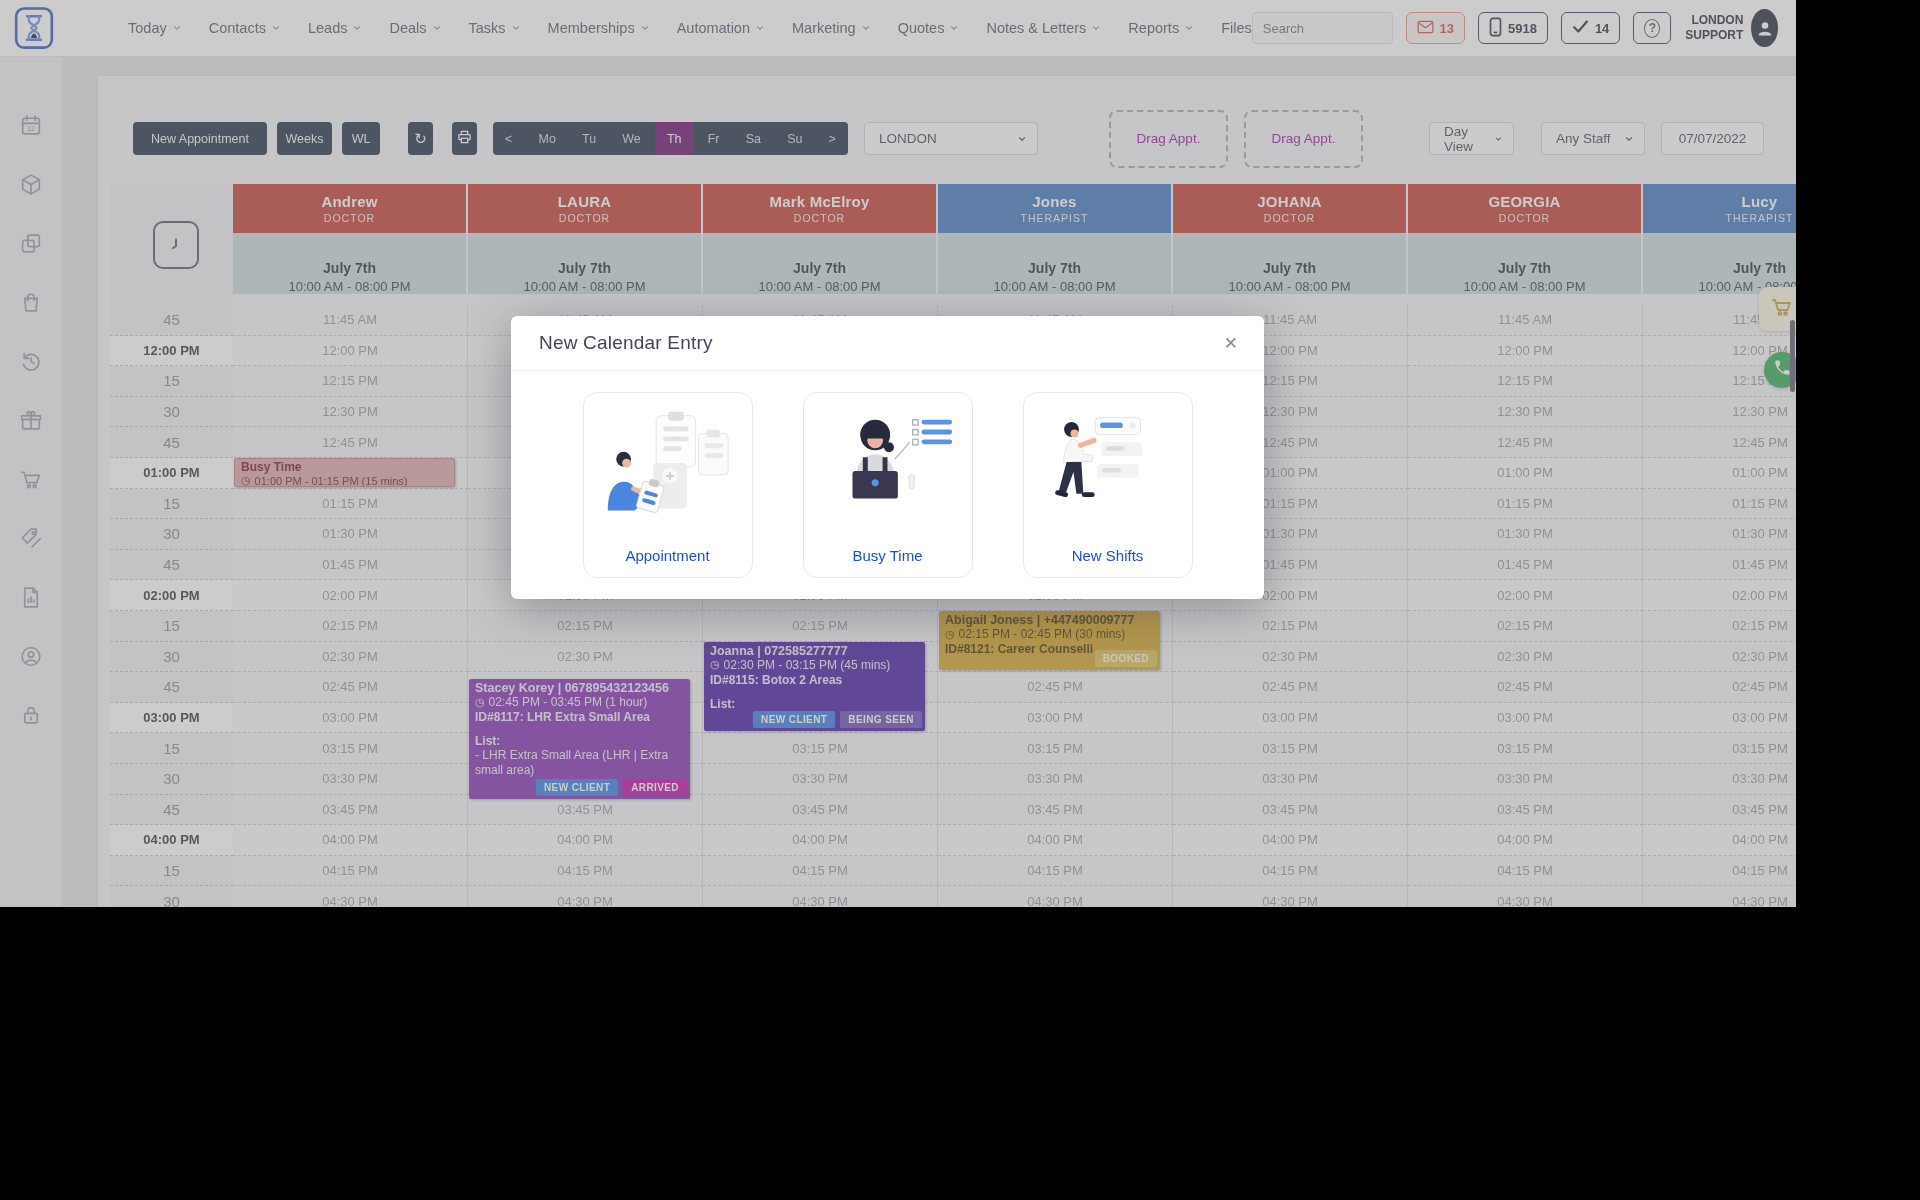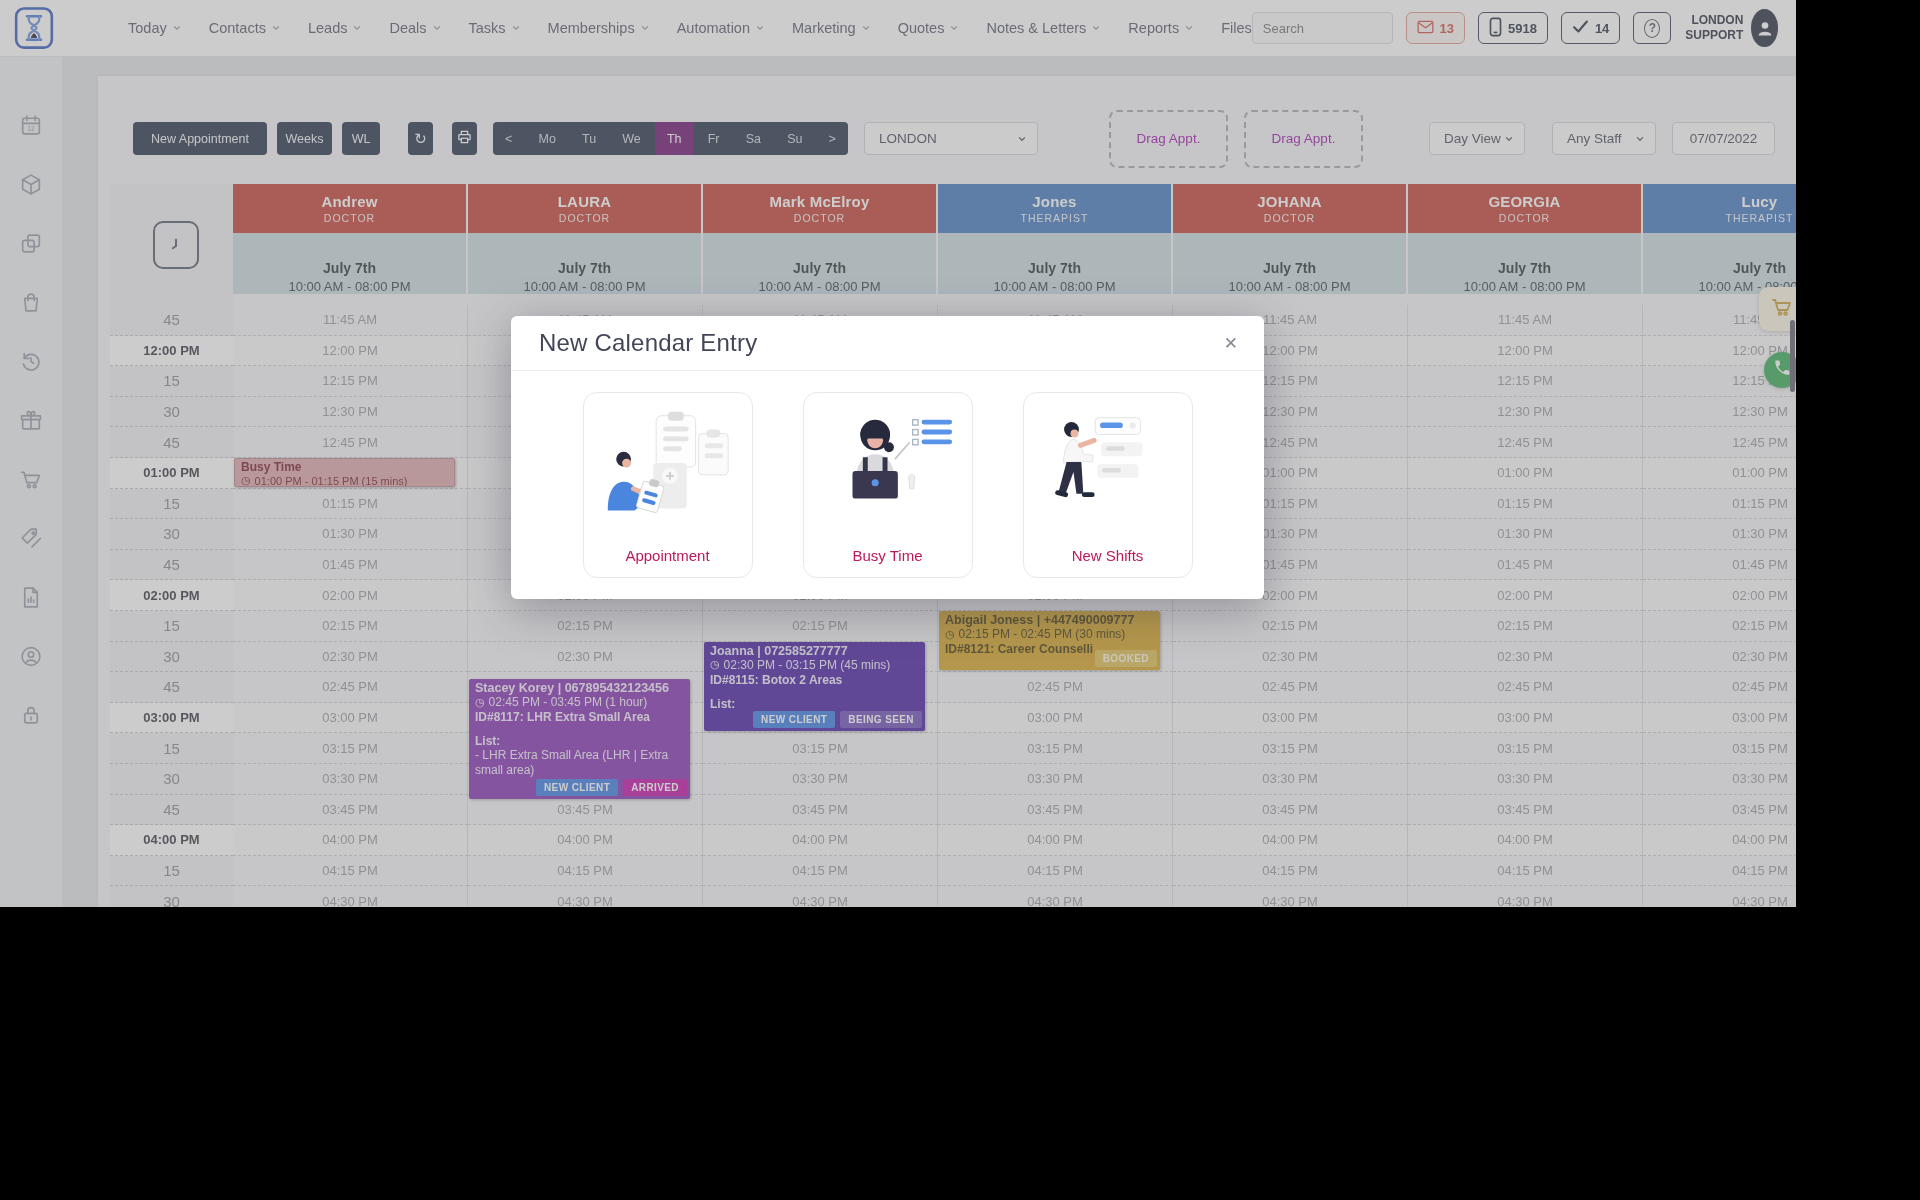--- a/index.html
+++ b/index.html
@@ -79,27 +79,27 @@
 
   
   .float-cart { position:absolute; left:1759px; top:287px; width:46px; height:44px; background:#fcf6e3; border-radius:9px; box-shadow:0 1px 4px rgba(0,0,0,.18); display:flex; align-items:center; justify-content:center; color:#c9a23b; z-index:30; cursor:pointer; }
   .float-phone { position:absolute; left:1764px; top:352px; width:36px; height:36px; background:#3fae5c; border-radius:50%; box-shadow:0 1px 4px rgba(0,0,0,.2); display:flex; align-items:center; justify-content:center; color:#fff; z-index:30; cursor:pointer; }
   .scroll-thumb { position:absolute; right:1px; top:320px; width:5px; height:72px; background:#6f6f78; border-radius:3px; z-index:95; }
 
   
   .dim { position:absolute; inset:0; background:rgba(128,128,128,.4); z-index:90; }
   .modal { position:absolute; left:511px; top:316px; width:753px; height:283px; background:#fff; border-radius:6px; box-shadow:0 10px 46px rgba(40,40,60,.35); z-index:100; }
   .modal-h { height:55px; display:flex; align-items:center; justify-content:space-between; padding:0 26px 0 28px; border-bottom:1px solid #ececf1; }
-  .modal-title { font-size:24px; color:#434659; letter-spacing:.2px; }
+  .modal-title { font-size:19px; color:#434659; letter-spacing:.2px; }
   .modal-x { font-size:17px; color:#8a8a95; cursor:pointer; line-height:1; }
   .modal-b { display:flex; justify-content:center; gap:50px; padding-top:21px; }
   .opt-card { width:170px; height:186px; border:1px solid #e7e7ee; border-radius:14px; position:relative; cursor:pointer; background:#fff; display:flex; flex-direction:column; align-items:center; justify-content:flex-end; padding-bottom:13px; }
   .opt-card .ill { position:absolute; top:10px; left:10px; right:10px; height:130px; }
   .opt-card .ill svg { width:100%; height:100%; }
-  .opt-label { font-size:15px; color:#be185d; }
+  .opt-label { font-size:15px; color:#1d4ed8; }
 </style>
 </head>
 <body>
 
 <div class="app">
 
   <nav class="topnav">
     <div class="logo-box">
       <svg viewBox="0 0 46 52" fill="none">
         <rect x="2.5" y="4" width="41" height="45" rx="9" stroke="#3b5fc0" stroke-width="3"></rect>
@@ -314,21 +314,21 @@
             <span class="day">&gt;</span>
           </div>
         <div class="sel" style="width:174px;margin-left:16px">
           <span>LONDON</span>
           <svg class="chev" viewBox="0 0 24 24" fill="none" stroke-width="3" stroke-linecap="round">
               <path d="M6 9l6 6 6-6"></path>
             </svg>
         </div>
         <div class="dragbox" style="margin-left:71px">Drag Appt.</div>
         <div class="dragbox" style="margin-left:16px">Drag Appt.</div>
-        <div class="sel" style="width:96px;margin-left:66px">
+        <div class="sel" style="width:85px;margin-left:66px">
           <span>Day View</span>
           <svg class="chev" viewBox="0 0 24 24" fill="none" stroke-width="3" stroke-linecap="round">
               <path d="M6 9l6 6 6-6"></path>
             </svg>
         </div>
         <div class="sel" style="width:104px;margin-left:27px">
           <span>Any Staff</span>
           <svg class="chev" viewBox="0 0 24 24" fill="none" stroke-width="3" stroke-linecap="round">
               <path d="M6 9l6 6 6-6"></path>
             </svg>

